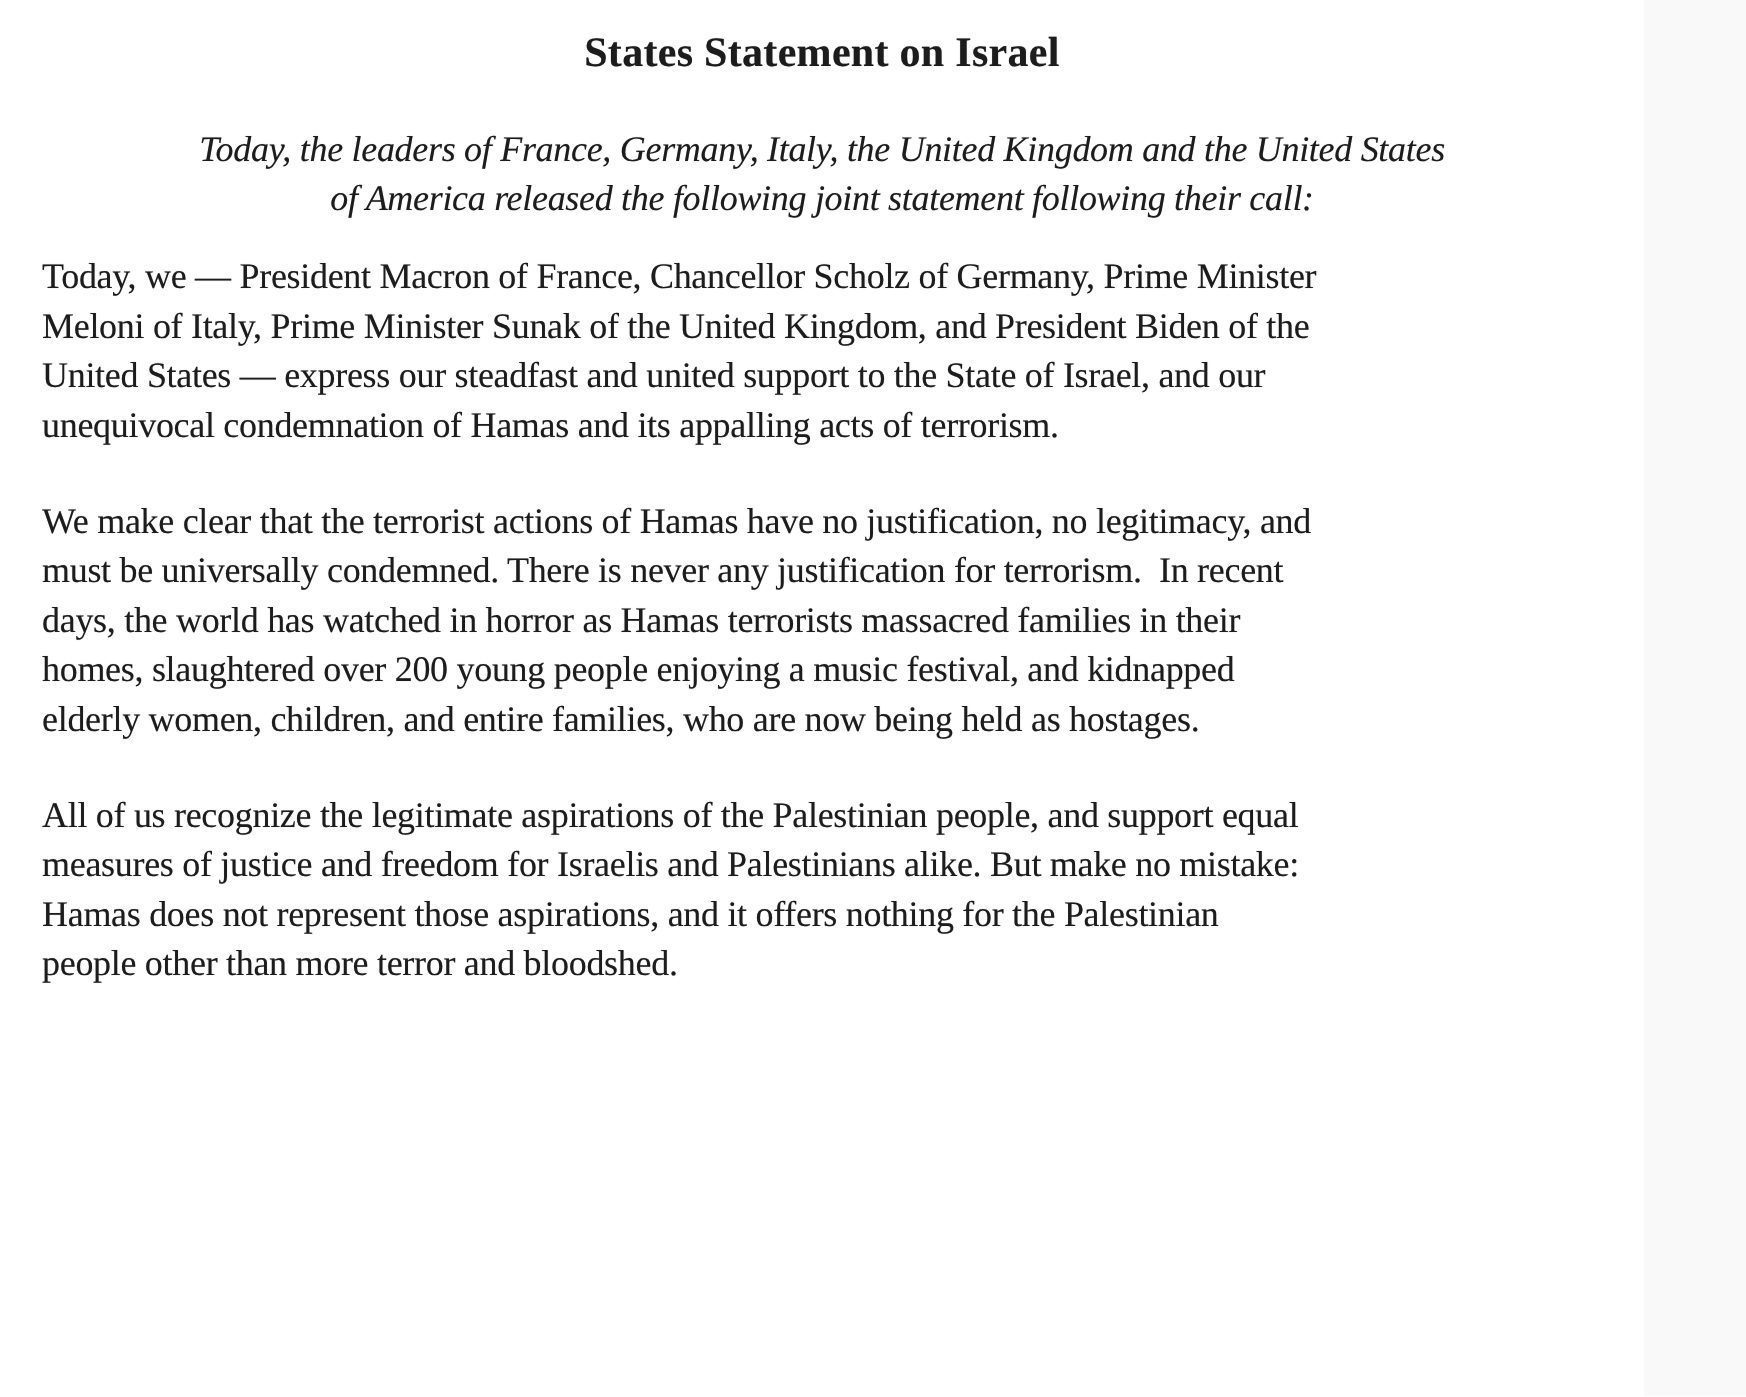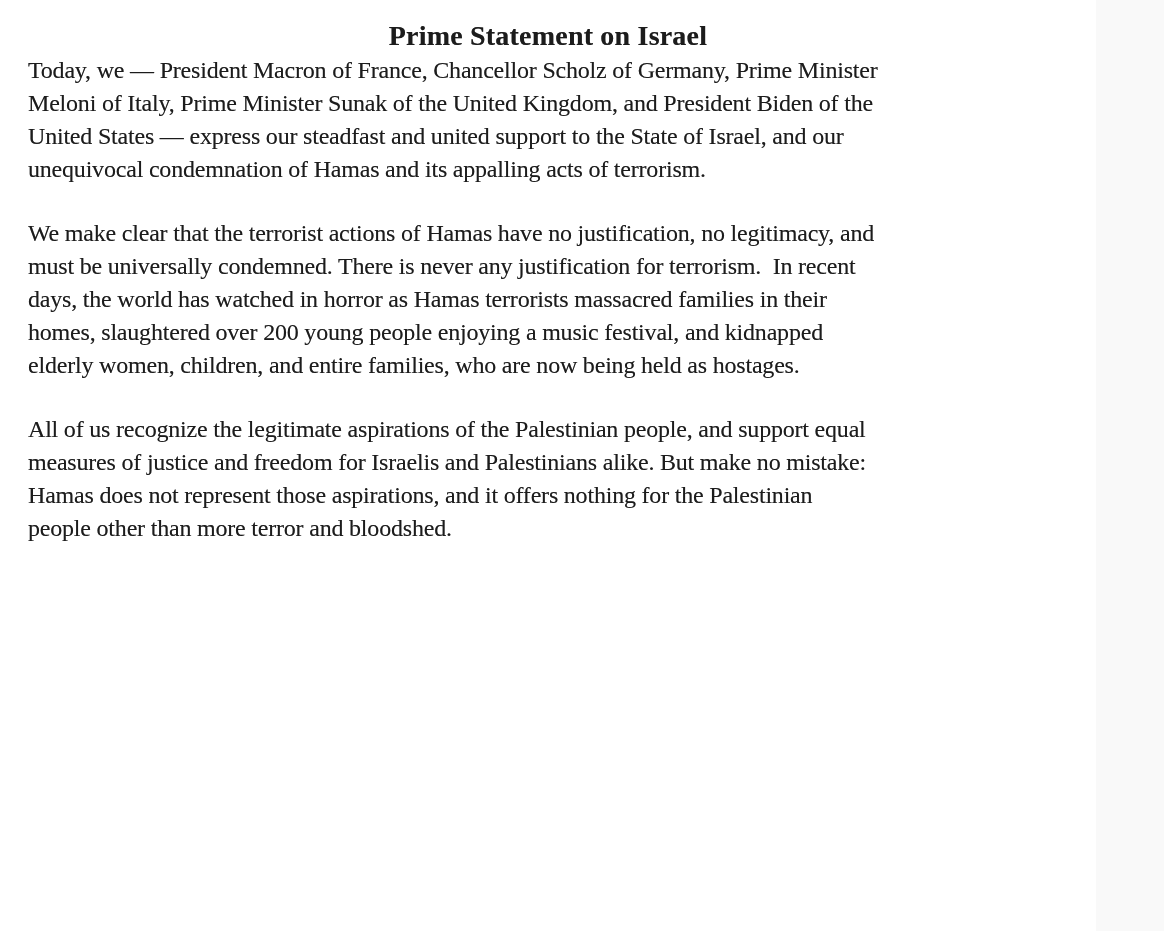--- a/index.html
+++ b/index.html
@@ -45,38 +45,41 @@
     margin-top: 30px;
     text-align: center;
     font-style: italic;
     font-size: 24px;
     line-height: 33px;
     letter-spacing: -0.2px;
     white-space: pre-wrap;
     text-shadow: 0 0 0.6px rgba(0,0,0,0.4);
   }
   .doc-body {
+    margin-top: 19px;
     padding-left: 28px;
     padding-right: 30px;
   }
   .doc-paragraph {
     font-size: 24px;
     line-height: 33px;
     letter-spacing: -0.2px;
     white-space: pre-wrap;
     margin: 0 0 31px 0;
     text-shadow: 0 0 0.6px rgba(0,0,0,0.4);
   }
 </style>
 </head>
 <body style="--text-color: #1c1c1c; --bg-color: #ffffff; --strip-color: #f9f9f9;">
 
 <div class="page">
-  <div class="doc-title">Prime Statement on Israel</div>
+  <div class="doc-title">States Statement on Israel</div>
 
+  <div class="doc-lede">Today, the leaders of France, Germany, Italy, the United Kingdom and the United States
+of America released the following joint statement following their call:</div>
 
   <div class="doc-body">
     <p class="doc-paragraph">Today, we — President Macron of France, Chancellor Scholz of Germany, Prime Minister
 Meloni of Italy, Prime Minister Sunak of the United Kingdom, and President Biden of the
 United States — express our steadfast and united support to the State of Israel, and our
 unequivocal condemnation of Hamas and its appalling acts of terrorism.</p>
     <p class="doc-paragraph">We make clear that the terrorist actions of Hamas have no justification, no legitimacy, and
 must be universally condemned. There is never any justification for terrorism.  In recent
 days, the world has watched in horror as Hamas terrorists massacred families in their
 homes, slaughtered over 200 young people enjoying a music festival, and kidnapped

